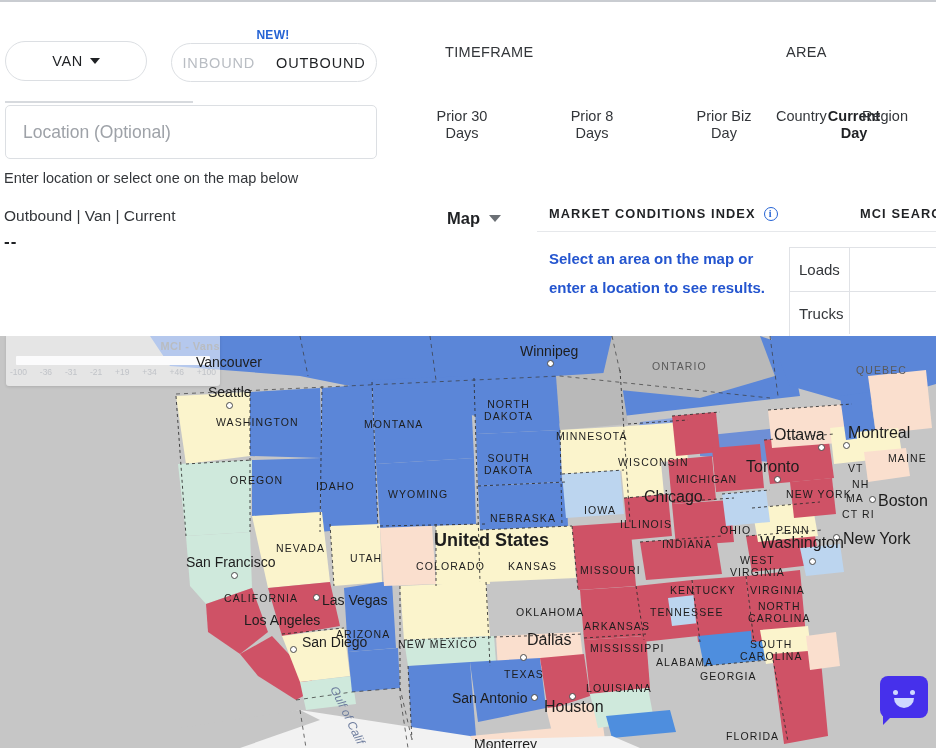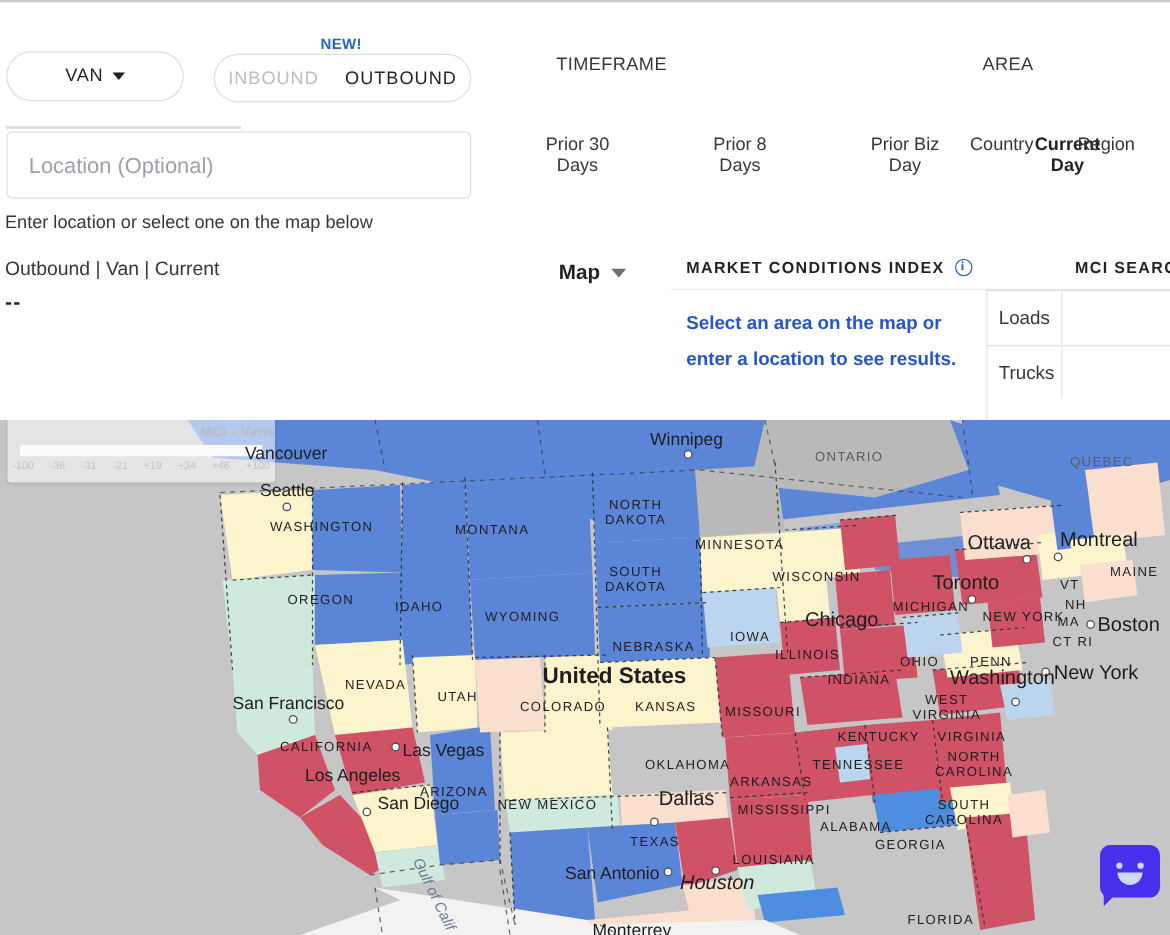--- a/index.html
+++ b/index.html
@@ -113,21 +113,21 @@
     position: absolute; left: 860px; top: 206px;
     font-size: 12.8px; font-weight: 700; letter-spacing: 1.1px; color: #1f2124;
     white-space: nowrap;
   }
   .mci-divider { position:absolute; left:537px; top:231px; width:399px; height:1px; background:#e6e8eb; }
   .mci-prompt {
     position: absolute; left: 549px; top: 244px; width: 232px;
     font-size: 15px; font-weight: 700; color: #2455cf; line-height: 29px;
   }
   .mci-table {
-    position: absolute; left: 789px; top: 232px; width: 147px; height: 116px;
+    position: absolute; left: 789px; top: 247px; width: 147px; height: 116px;
     border: 1px solid #e0e2e6; border-right: none;
   }
   .mci-tr { display: flex; height: 43px; }
   .mci-tr + .mci-tr { border-top: 1px solid #e0e2e6; }
   .mci-th {
     width: 60px; display: flex; align-items: center; padding-left: 9px;
     font-size: 15px; color: #33363a;
     border-right: 1px solid #e0e2e6;
   }
   .mci-td { flex: 1; }
@@ -446,21 +446,21 @@
     <div class="lbl lbl-state" style="left:508px;top:224px;">KANSAS</div>
     <div class="lbl lbl-state" style="left:516px;top:270px;">OKLAHOMA</div>
     <div class="lbl lbl-state" style="left:504px;top:332px;">TEXAS</div>
     <div class="lbl lbl-state" style="left:556px;top:94px;">MINNESOTA</div>
     <div class="lbl lbl-state" style="left:584px;top:168px;">IOWA</div>
     <div class="lbl lbl-state" style="left:580px;top:228px;">MISSOURI</div>
     <div class="lbl lbl-state" style="left:584px;top:284px;">ARKANSAS</div>
     <div class="lbl lbl-state" style="left:586px;top:346px;">LOUISIANA</div>
     <div class="lbl lbl-state" style="left:618px;top:120px;">WISCONSIN</div>
     <div class="lbl lbl-state" style="left:620px;top:182px;">ILLINOIS</div>
-    <div class="lbl lbl-state" style="left:676px;top:144px;margin-left:38px;">MICHIGAN</div>
+    <div class="lbl lbl-state" style="left:676px;top:137px;">MICHIGAN</div>
     <div class="lbl lbl-state" style="left:662px;top:202px;">INDIANA</div>
     <div class="lbl lbl-state" style="left:720px;top:188px;">OHIO</div>
     <div class="lbl lbl-state" style="left:670px;top:248px;">KENTUCKY</div>
     <div class="lbl lbl-state" style="left:650px;top:270px;">TENNESSEE</div>
     <div class="lbl lbl-state" style="left:590px;top:306px;">MISSISSIPPI</div>
     <div class="lbl lbl-state" style="left:656px;top:320px;">ALABAMA</div>
     <div class="lbl lbl-state" style="left:700px;top:334px;">GEORGIA</div>
     <div class="lbl lbl-state" style="left:726px;top:394px;">FLORIDA</div>
     <div class="lbl lbl-state" style="left:740px;top:302px;white-space:pre-line;text-align:center;line-height:12px;">SOUTH
 CAROLINA</div>
@@ -485,21 +485,21 @@
     <span class="city-dot" style="left:226px;top:66px;"></span>
     <div class="lbl lbl-city" style="left:186px;top:218px;">San Francisco</div>
     <span class="city-dot" style="left:231px;top:236px;"></span>
     <div class="lbl lbl-city" style="left:322px;top:256px;">Las Vegas</div>
     <span class="city-dot" style="left:313px;top:258px;"></span>
     <div class="lbl lbl-city" style="left:244px;top:276px;">Los Angeles</div>
     <div class="lbl lbl-city" style="left:302px;top:298px;">San Diego</div>
     <span class="city-dot" style="left:290px;top:310px;"></span>
     <div class="lbl lbl-city big" style="left:527px;top:295px;">Dallas</div>
     <span class="city-dot" style="left:520px;top:318px;"></span>
-    <div class="lbl lbl-city big" style="left:544px;top:362px;font-style:italic;">Houston</div>
+    <div class="lbl lbl-city big" style="left:544px;top:362px;">Houston</div>
     <span class="city-dot" style="left:569px;top:357px;"></span>
     <div class="lbl lbl-city" style="left:452px;top:354px;">San Antonio</div>
     <span class="city-dot" style="left:531px;top:358px;"></span>
     <div class="lbl lbl-city" style="left:474px;top:400px;">Monterrey</div>
     <div class="lbl lbl-city big" style="left:644px;top:152px;">Chicago</div>
     <div class="lbl lbl-city big" style="left:746px;top:122px;">Toronto</div>
     <span class="city-dot" style="left:774px;top:140px;"></span>
     <div class="lbl lbl-city big" style="left:774px;top:90px;">Ottawa</div>
     <span class="city-dot" style="left:818px;top:108px;"></span>
     <div class="lbl lbl-city big" style="left:848px;top:88px;">Montreal</div>

